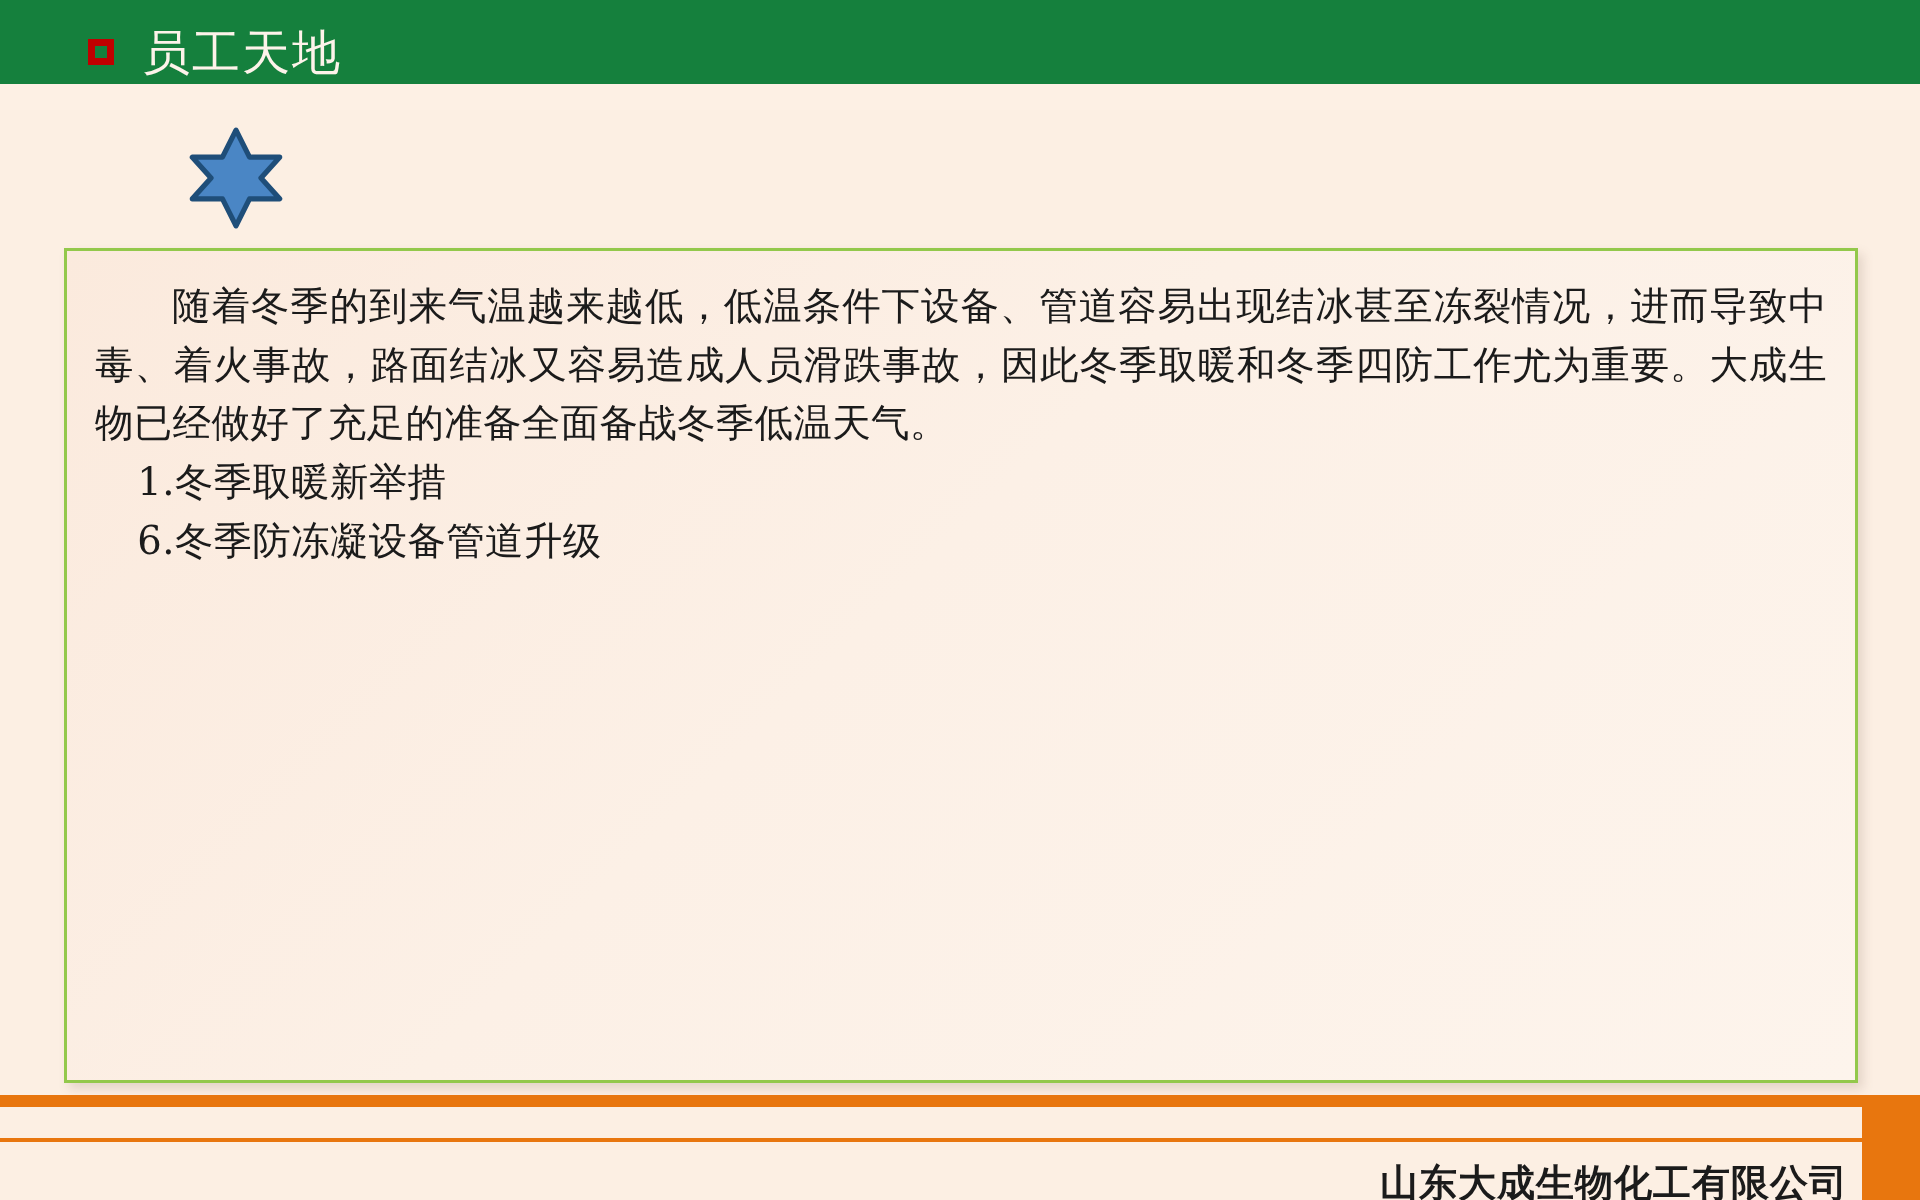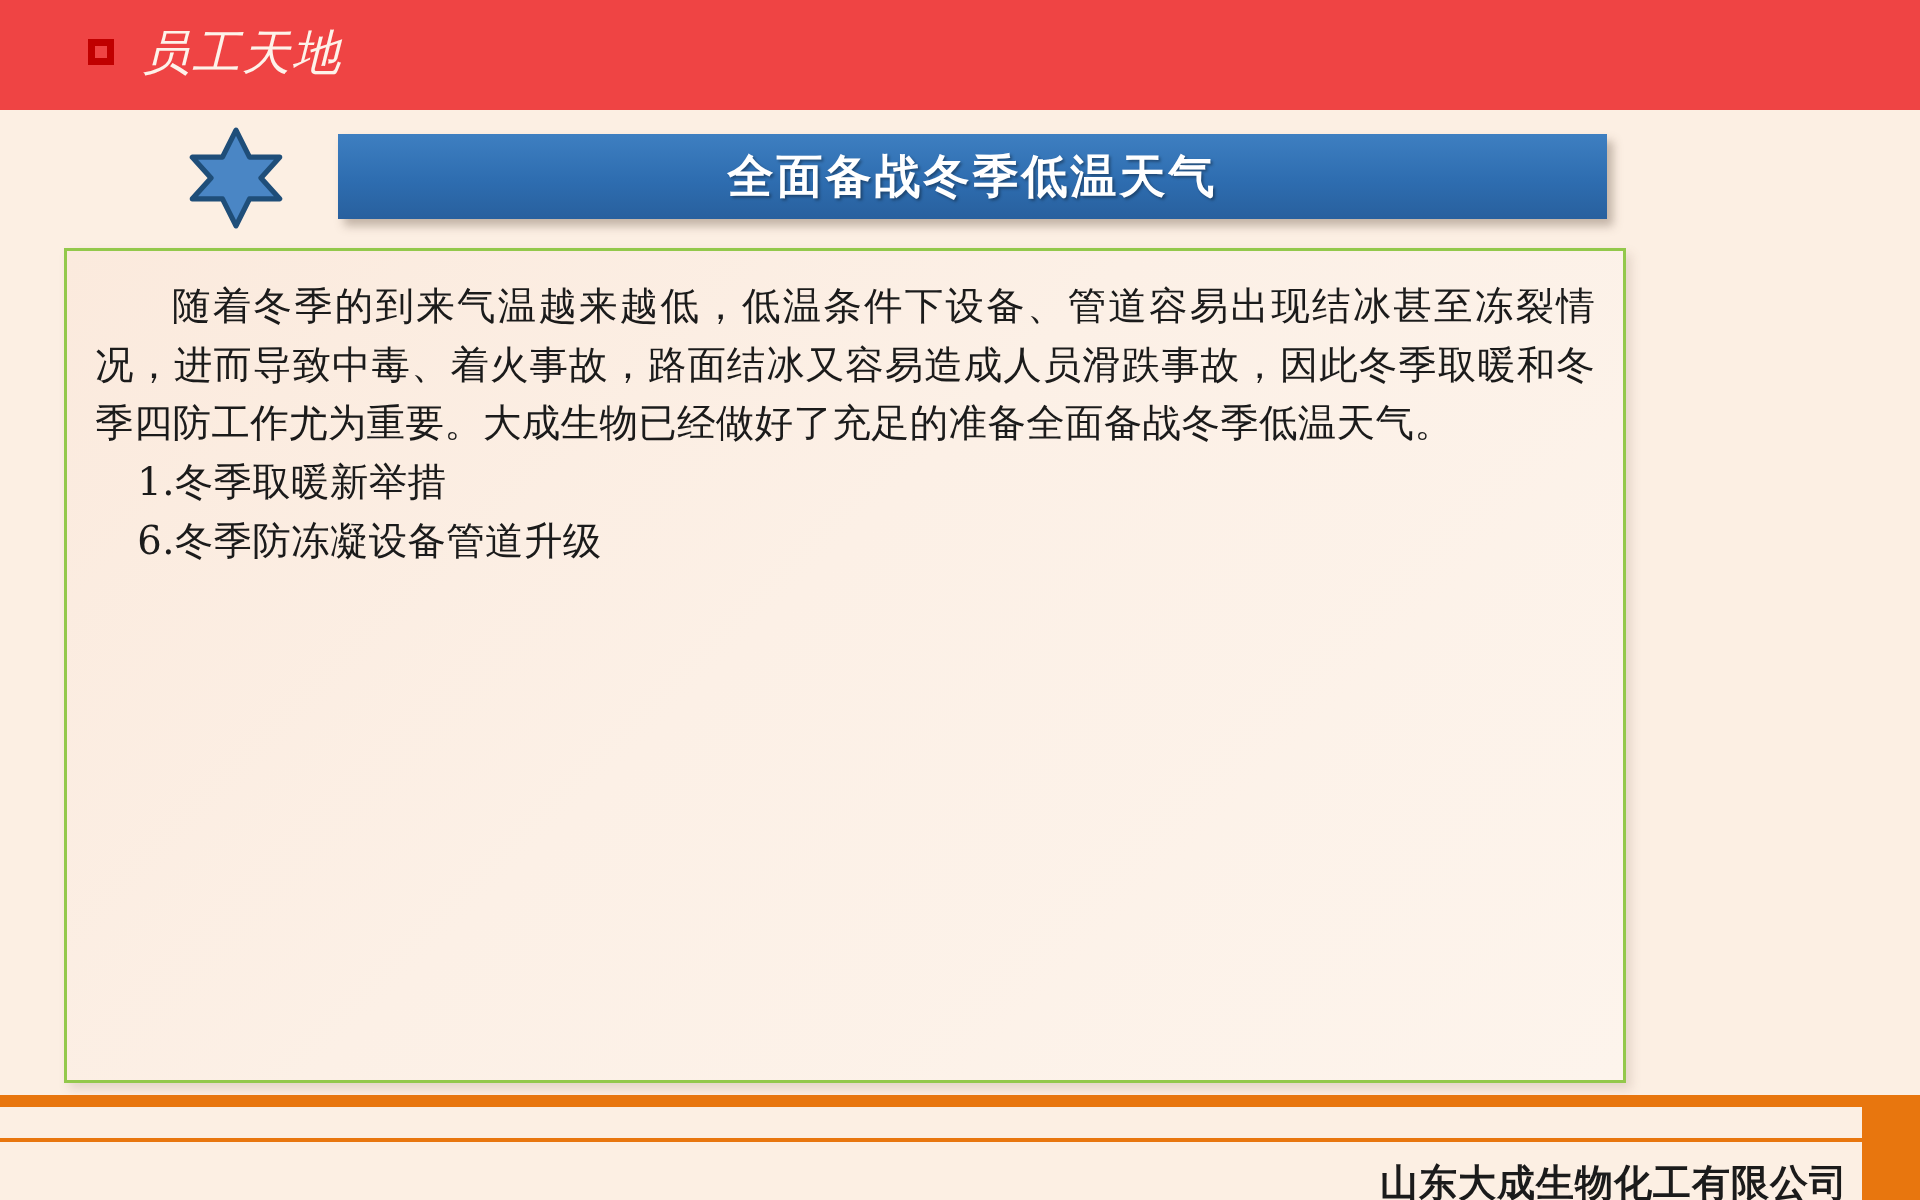--- a/index.html
+++ b/index.html
@@ -14,23 +14,22 @@
     background: #fdf0e4;
     overflow: hidden;
     font-family: "Liberation Sans", sans-serif;
   }
 
   
   .header-bar {
     position: absolute;
     left: 0; top: 0;
     width: 1920px;
-    height: 110px;
-    background: #ef4444;
-    font-style: italic;
+    height: 84px;
+    background: #15803d;
   }
   .header-inner {
     position: absolute;
     left: 88px;
     top: 28px;
     display: flex;
     align-items: center;
     gap: 28px;
   }
   .header-bullet {
@@ -88,21 +87,21 @@
     letter-spacing: 3px;
     text-shadow: 2px 2px 3px rgba(0,0,0,0.35);
     white-space: nowrap;
   }
 
   
   .content-box {
     position: absolute;
     left: 64px;
     top: 248px;
-    width: 1562px;
+    width: 1794px;
     height: 835px;
     background: linear-gradient(135deg, #fbeadd 0%, #fcf0e6 45%, #fdf4ec 100%);
     border: 3px solid #93c84b;
     box-sizing: border-box;
     padding: 26px 28px 8px 28px;
     box-shadow: 5px 6px 10px rgba(120,95,75,0.18);
   }
   .content-box-text {
     font-family: "DejaVu Serif", "Liberation Serif", serif;
     font-size: 38.5px;
@@ -178,23 +177,20 @@
   </div>
 
   <div class="page-body"></div>
 
   <div class="star-badge">
     <svg viewBox="0 0 100 100" width="108" height="104" xmlns="http://www.w3.org/2000/svg">
       <polygon points="50,4 63,30 92,30 74,50 92,70 63,70 50,96 37,70 8,70 26,50 8,30 37,30" fill="#4a86c5" stroke="#1f4e79" stroke-width="5" stroke-linejoin="round"></polygon>
     </svg>
   </div>
 
-  <div class="title-banner">
-    <span class="title-banner-text">全面备战冬季低温天气</span>
-  </div>
 
   <div class="content-box">
     <div class="content-box-text">
       <p class="para">随着冬季的到来气温越来越低，低温条件下设备、管道容易出现结冰甚至冻裂情况，进而导致中毒、着火事故，路面结冰又容易造成人员滑跌事故，因此冬季取暖和冬季四防工作尤为重要。大成生物已经做好了充足的准备全面备战冬季低温天气。</p>
       <p class="para heading">1.冬季取暖新举措</p>
       <p class="para heading">6.冬季防冻凝设备管道升级</p>
     </div>
   </div>
 
   <div class="footer-stripe"></div>

